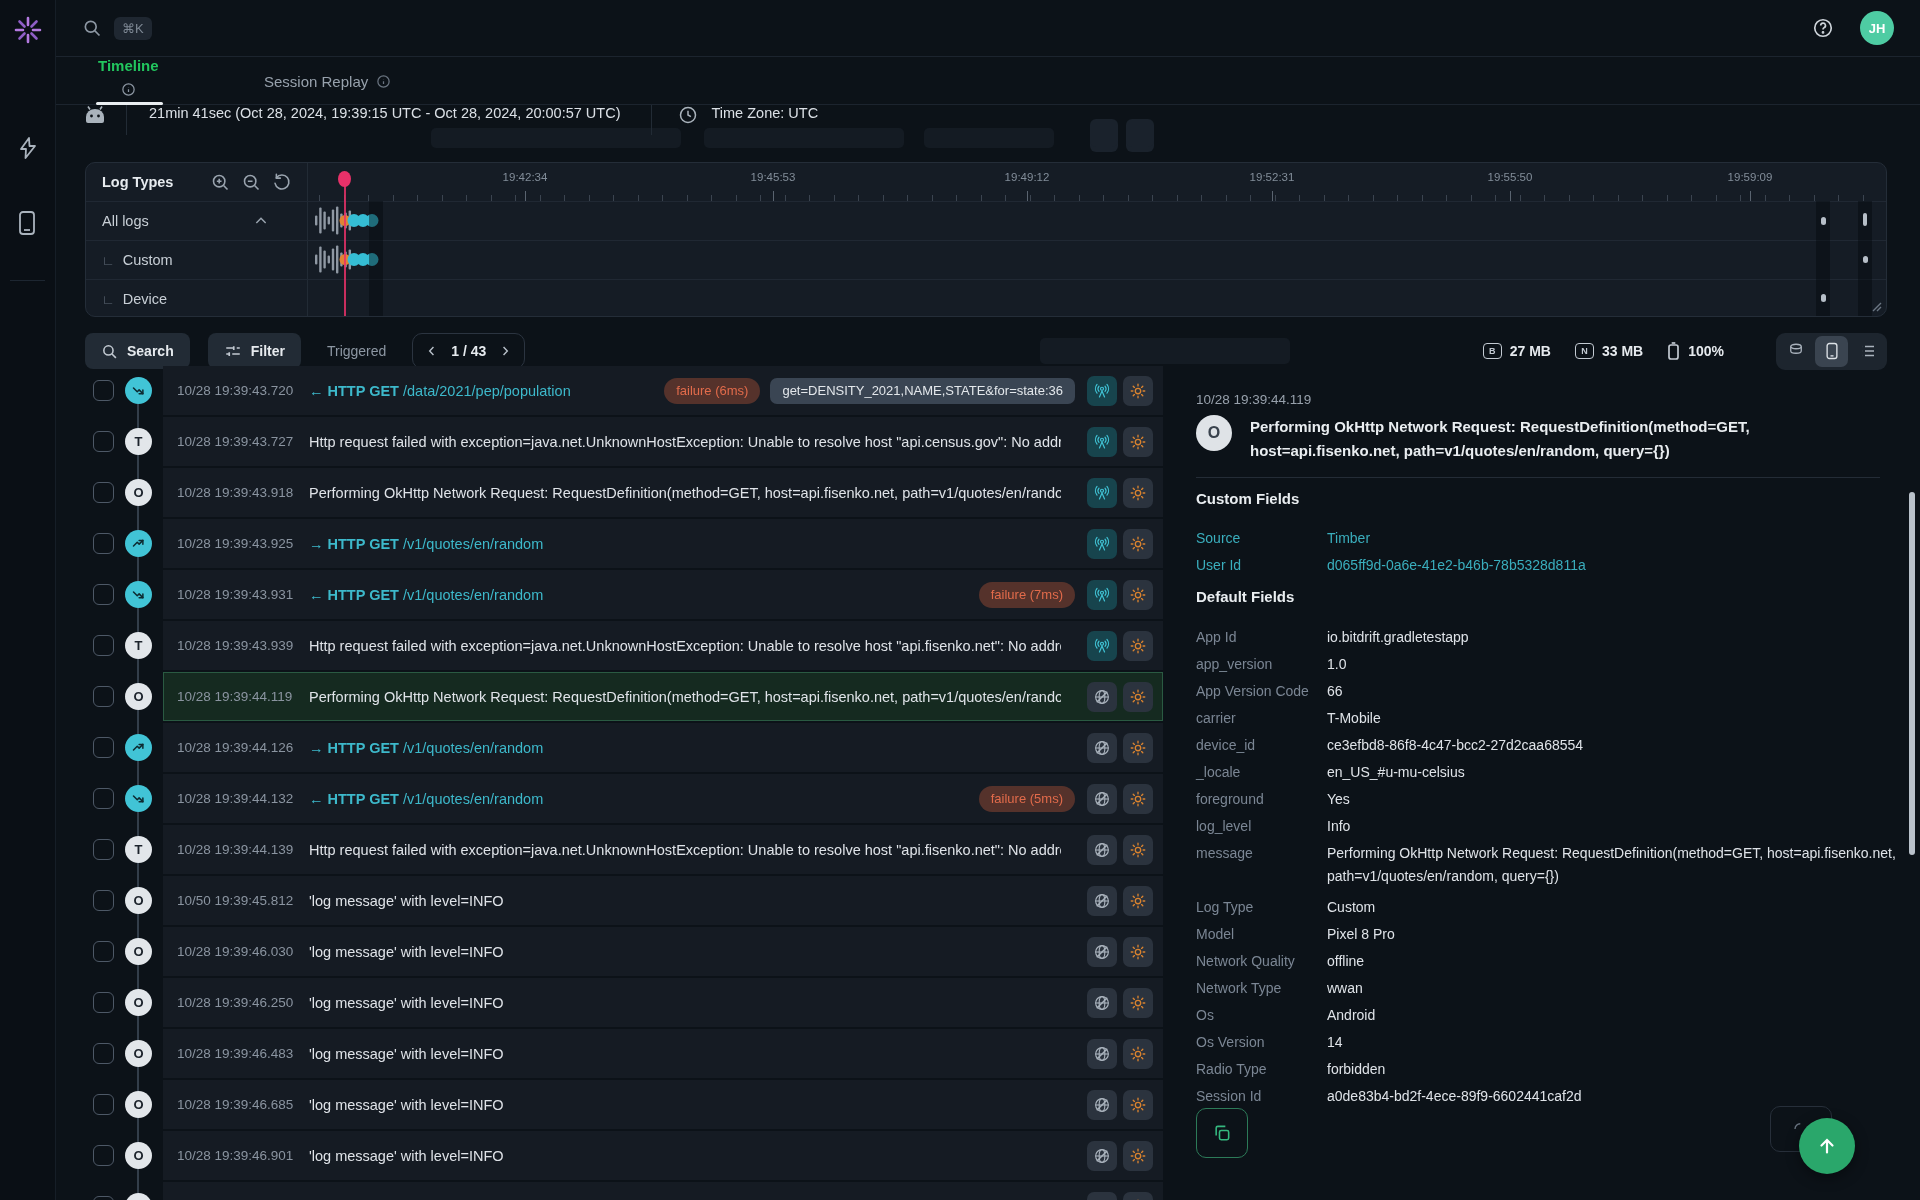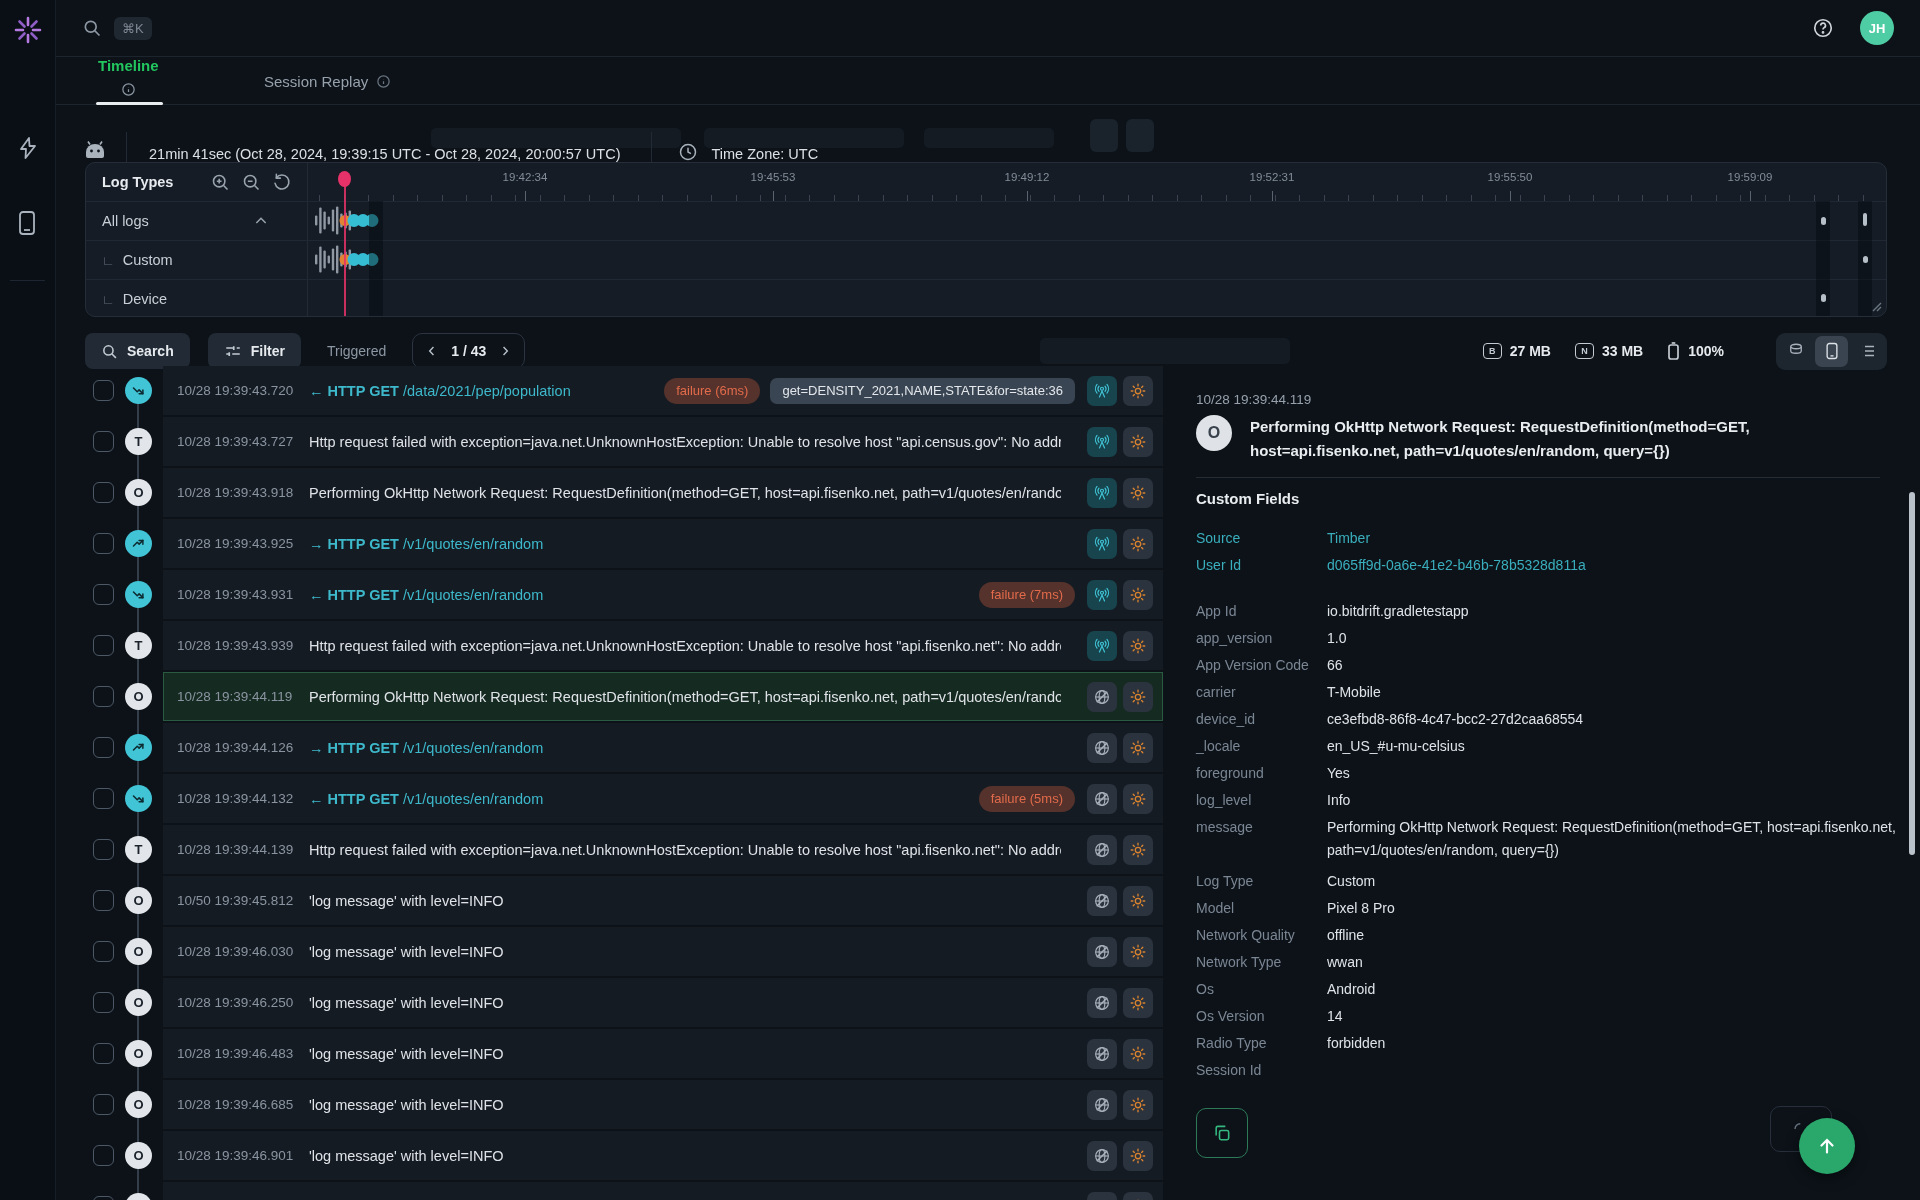--- a/index.html
+++ b/index.html
@@ -27,21 +27,21 @@
   
   .tabsrow { position:absolute; left:56px; top:57px; right:0; height:48px; border-bottom:1px solid #1c242e; }
   .tab { position:absolute; top:0; height:48px; display:flex; align-items:center; gap:8px; font-size:15px; }
   .tab-timeline { left:42px; color:#22c55e; font-weight:bold;flex-direction:column; }
   .tab-timeline::after { content:""; position:absolute; left:-2px; right:-4px; bottom:0; height:3px; background:#e9edf0; border-radius:2px; }
   .tab-replay { left:208px; color:#97a1ac; }
   .skel { position:absolute; background:#141b23; border-radius:5px; }
   .skelbox { position:absolute; background:#1a222c; border-radius:6px; width:28px; height:28px; }
 
   
-  .inforow { position:absolute; left:56px; top:105px; right:0; height:57px; display:flex; align-items:flex-end; font-size:14.5px; color:#dbe0e6; }
+  .inforow { position:absolute; left:56px; top:105px; right:0; height:57px; display:flex; align-items:flex-start; font-size:14.5px; color:#dbe0e6; }
   .inforow .vdiv { width:1px; height:30px; background:#222b35; }
 
   
   .tlpanel { position:absolute; left:85px; top:162px; width:1802px; height:155px; background:#151c25; border:1px solid #242d38; border-radius:10px; overflow:hidden; }
   .tl-title { position:absolute; left:16px; top:11px; font-size:14.5px; font-weight:bold; color:#e7ebef; }
   .tlbtn { position:absolute; top:9px; width:22px; height:22px; color:#9aa4af; cursor:pointer; }
   .leftcol-border { position:absolute; left:221px; top:0; bottom:0; width:1px; background:#222b35; }
   .lane-sep { position:absolute; left:0; right:0; height:1px; background:#202833; }
   .lane-label { position:absolute; left:16px; font-size:14.5px; color:#c8cfd6; display:flex; align-items:center; gap:8px; }
   .lane-corner { color:#5f6a77; font-size:13px; }
@@ -907,20 +907,21 @@
   <div id="customFields" style="margin-top:18px">
       <div class="fieldrow teal">
         <span class="fl">Source</span>
         <span class="fv">Timber</span>
       </div>
       <div class="fieldrow teal">
         <span class="fl">User Id</span>
         <span class="fv">d065ff9d-0a6e-41e2-b46b-78b5328d811a</span>
       </div>
     </div>
+  <h3 class="d-title" style="margin-top:9px">Default Fields</h3>
   <div id="defaultFields" style="margin-top:19px">
       <div class="fieldrow">
         <span class="fl">App Id</span>
         <span class="fv">io.bitdrift.gradletestapp</span>
       </div>
       <div class="fieldrow">
         <span class="fl">app_version</span>
         <span class="fv">1.0</span>
       </div>
       <div class="fieldrow">
@@ -974,20 +975,21 @@
       <div class="fieldrow">
         <span class="fl">Os Version</span>
         <span class="fv">14</span>
       </div>
       <div class="fieldrow">
         <span class="fl">Radio Type</span>
         <span class="fv">forbidden</span>
       </div>
       <div class="fieldrow">
         <span class="fl">Session Id</span>
+        <span class="fv">a0de83b4-bd2f-4ece-89f9-6602441caf2d</span>
       </div>
     </div>
   <div class="d-buttons">
     <button class="copybtn">
       <svg width="20" height="20" viewBox="0 0 24 24" fill="none" stroke="currentColor" stroke-width="1.9">
           <rect x="9" y="9" width="11" height="11" rx="2"></rect>
           <path d="M5 15 V6 a2 2 0 0 1 2 -2 h9"></path>
         </svg>
     </button>
   </div>

